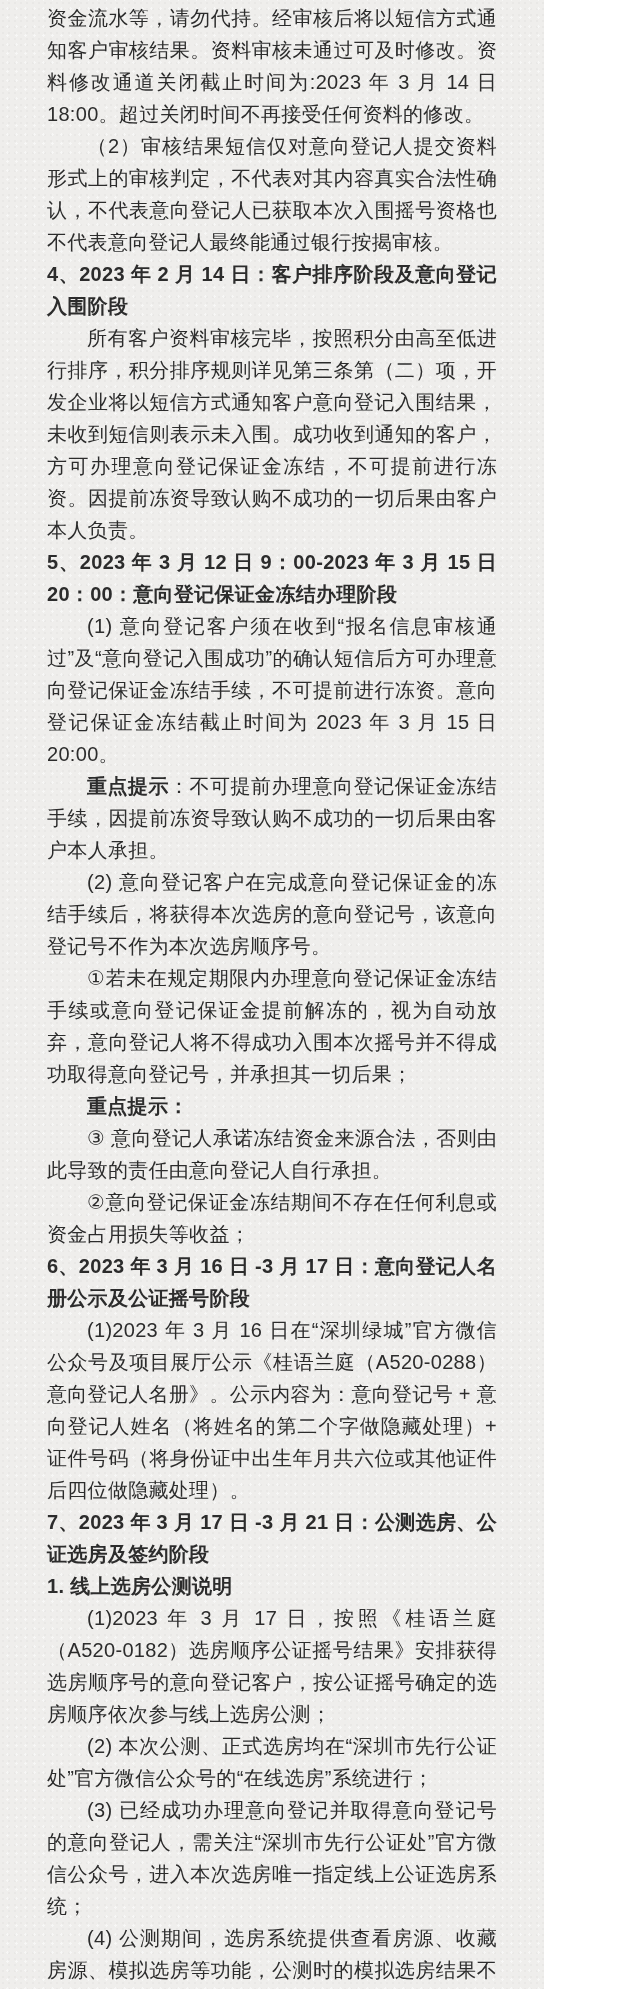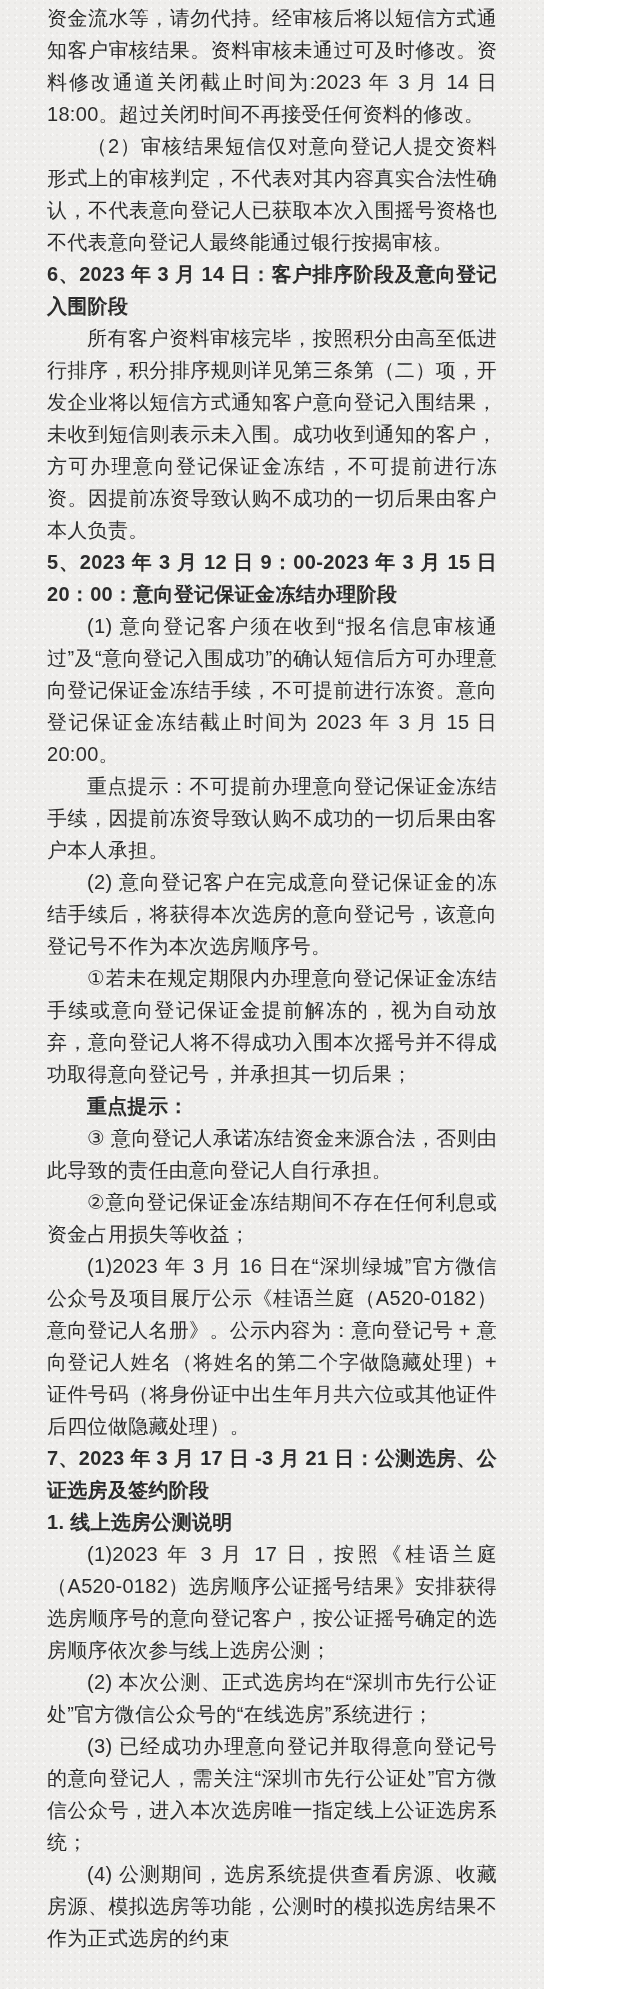--- a/index.html
+++ b/index.html
@@ -21,54 +21,55 @@
     font-size: 20px;
     line-height: 32px;
     color: #2c2c2c;
     text-align: justify;
     letter-spacing: 0.3px;
   }
   .doc p { margin: 0; }
   .indent { text-indent: 2em; }
   .heading { font-weight: bold; }
   .bold { font-weight: bold; }
-  b { font-weight: normal; }
+  b { font-weight: bold; }
 </style>
 </head>
 <body>
 
 <div class="page">
   <article class="doc">
 
     <p class="plain">资金流水等，请勿代持。经审核后将以短信方式通知客户审核结果。资料审核未通过可及时修改。资料修改通道关闭截止时间为:2023 年 3 月 14 日 18:00。超过关闭时间不再接受任何资料的修改。</p>
 
     <p class="indent">（2）审核结果短信仅对意向登记人提交资料形式上的审核判定，不代表对其内容真实合法性确认，不代表意向登记人已获取本次入围摇号资格也不代表意向登记人最终能通过银行按揭审核。</p>
 
-    <p class="heading">6、2023 年 3 月 14 日：客户排序阶段及意向登记入围阶段</p>
+    <p class="heading">4、2023 年 2 月 14 日：客户排序阶段及意向登记入围阶段</p>
 
     <p class="indent">所有客户资料审核完毕，按照积分由高至低进行排序，积分排序规则详见第三条第（二）项，开发企业将以短信方式通知客户意向登记入围结果，未收到短信则表示未入围。成功收到通知的客户，方可办理意向登记保证金冻结，不可提前进行冻资。因提前冻资导致认购不成功的一切后果由客户本人负责。</p>
 
     <p class="heading">5、2023 年 3 月 12 日 9：00-2023 年 3 月 15 日 20：00：意向登记保证金冻结办理阶段</p>
 
     <p class="indent">(1) 意向登记客户须在收到“报名信息审核通过”及“意向登记入围成功”的确认短信后方可办理意向登记保证金冻结手续，不可提前进行冻资。意向登记保证金冻结截止时间为 2023 年 3 月 15 日 20:00。</p>
 
     <p class="indent"><b>重点提示</b><span>：不可提前办理意向登记保证金冻结手续，因提前冻资导致认购不成功的一切后果由客户本人承担。</span></p>
 
     <p class="indent">(2) 意向登记客户在完成意向登记保证金的冻结手续后，将获得本次选房的意向登记号，该意向登记号不作为本次选房顺序号。</p>
 
     <p class="indent">①若未在规定期限内办理意向登记保证金冻结手续或意向登记保证金提前解冻的，视为自动放弃，意向登记人将不得成功入围本次摇号并不得成功取得意向登记号，并承担其一切后果；</p>
 
     <p class="indent bold">重点提示：</p>
 
     <p class="indent">③ 意向登记人承诺冻结资金来源合法，否则由此导致的责任由意向登记人自行承担。</p>
 
     <p class="indent">②意向登记保证金冻结期间不存在任何利息或资金占用损失等收益；</p>
 
+    <p class="heading">6、2023 年 3 月 16 日 -3 月 17 日：意向登记人名册公示及公证摇号阶段</p>
 
-    <p class="indent">(1)2023 年 3 月 16 日在“深圳绿城”官方微信公众号及项目展厅公示《桂语兰庭（A520-0182）意向登记人名册》。公示内容为：意向登记号 + 意向登记人姓名（将姓名的第二个字做隐藏处理）+ 证件号码（将身份证中出生年月共六位或其他证件后四位做隐藏处理）。</p>
+    <p class="indent">(1)2023 年 3 月 16 日在“深圳绿城”官方微信公众号及项目展厅公示《桂语兰庭（A520-0288）意向登记人名册》。公示内容为：意向登记号 + 意向登记人姓名（将姓名的第二个字做隐藏处理）+ 证件号码（将身份证中出生年月共六位或其他证件后四位做隐藏处理）。</p>
 
 
     <p class="heading">7、2023 年 3 月 17 日 -3 月 21 日：公测选房、公证选房及签约阶段</p>
 
     <p class="heading">1. 线上选房公测说明</p>
 
     <p class="indent">(1)2023 年 3 月 17 日，按照《桂语兰庭（A520-0182）选房顺序公证摇号结果》安排获得选房顺序号的意向登记客户，按公证摇号确定的选房顺序依次参与线上选房公测；</p>
 
     <p class="indent">(2) 本次公测、正式选房均在“深圳市先行公证处”官方微信公众号的“在线选房”系统进行；</p>
 

